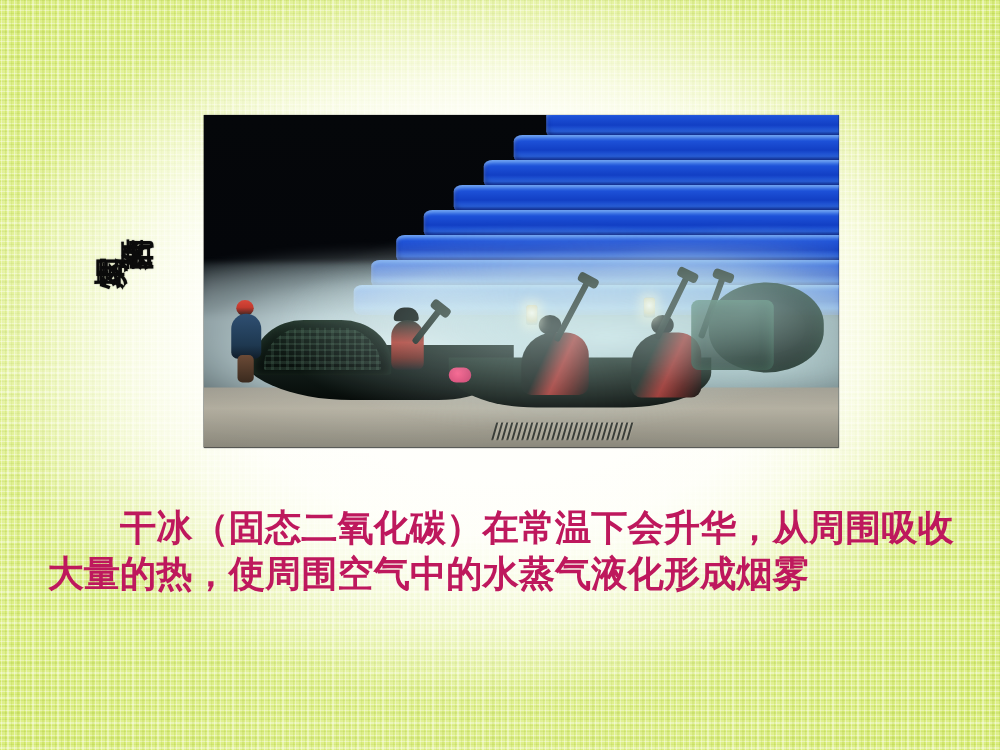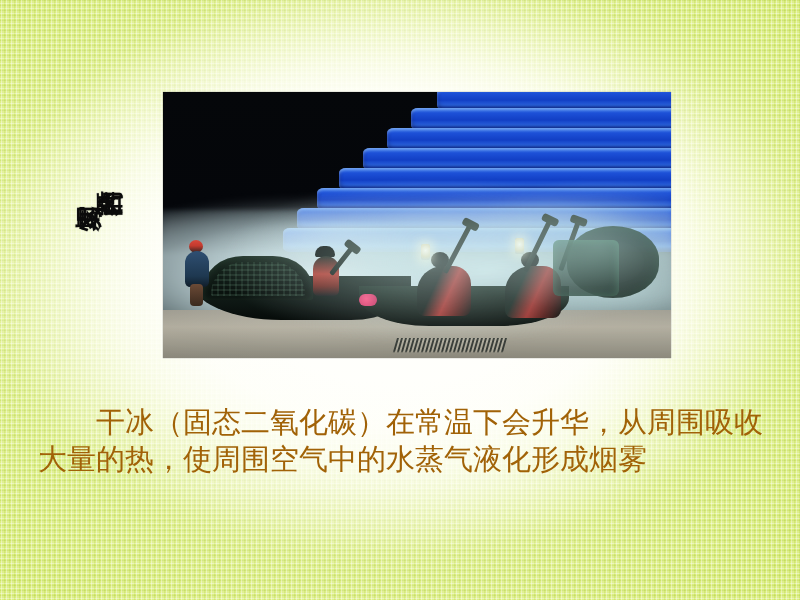--- a/index.html
+++ b/index.html
@@ -184,23 +184,23 @@
     background:
       radial-gradient(ellipse 60% 44% at 54% 64%, rgba(214,240,240,.46) 0%, rgba(214,240,240,0) 72%),
       radial-gradient(ellipse 38% 34% at 86% 58%, rgba(200,232,230,.40) 0%, rgba(200,232,230,0) 75%);
     filter:blur(3px);
     pointer-events:none;
   }
 
   
   #caption{
     position:absolute;left:38px;top:404px;width:726px;
-    color:#a16207;
+    color:#be185d;
     font-family:"DejaVu Serif","Liberation Serif",serif;
-    font-weight:400;
+    font-weight:700;
     font-size:29px;
     line-height:1.28;
     text-indent:58px;
     letter-spacing:0px;
   }
 </style>
 </head>
 <body>
 
 <div id="slide">

